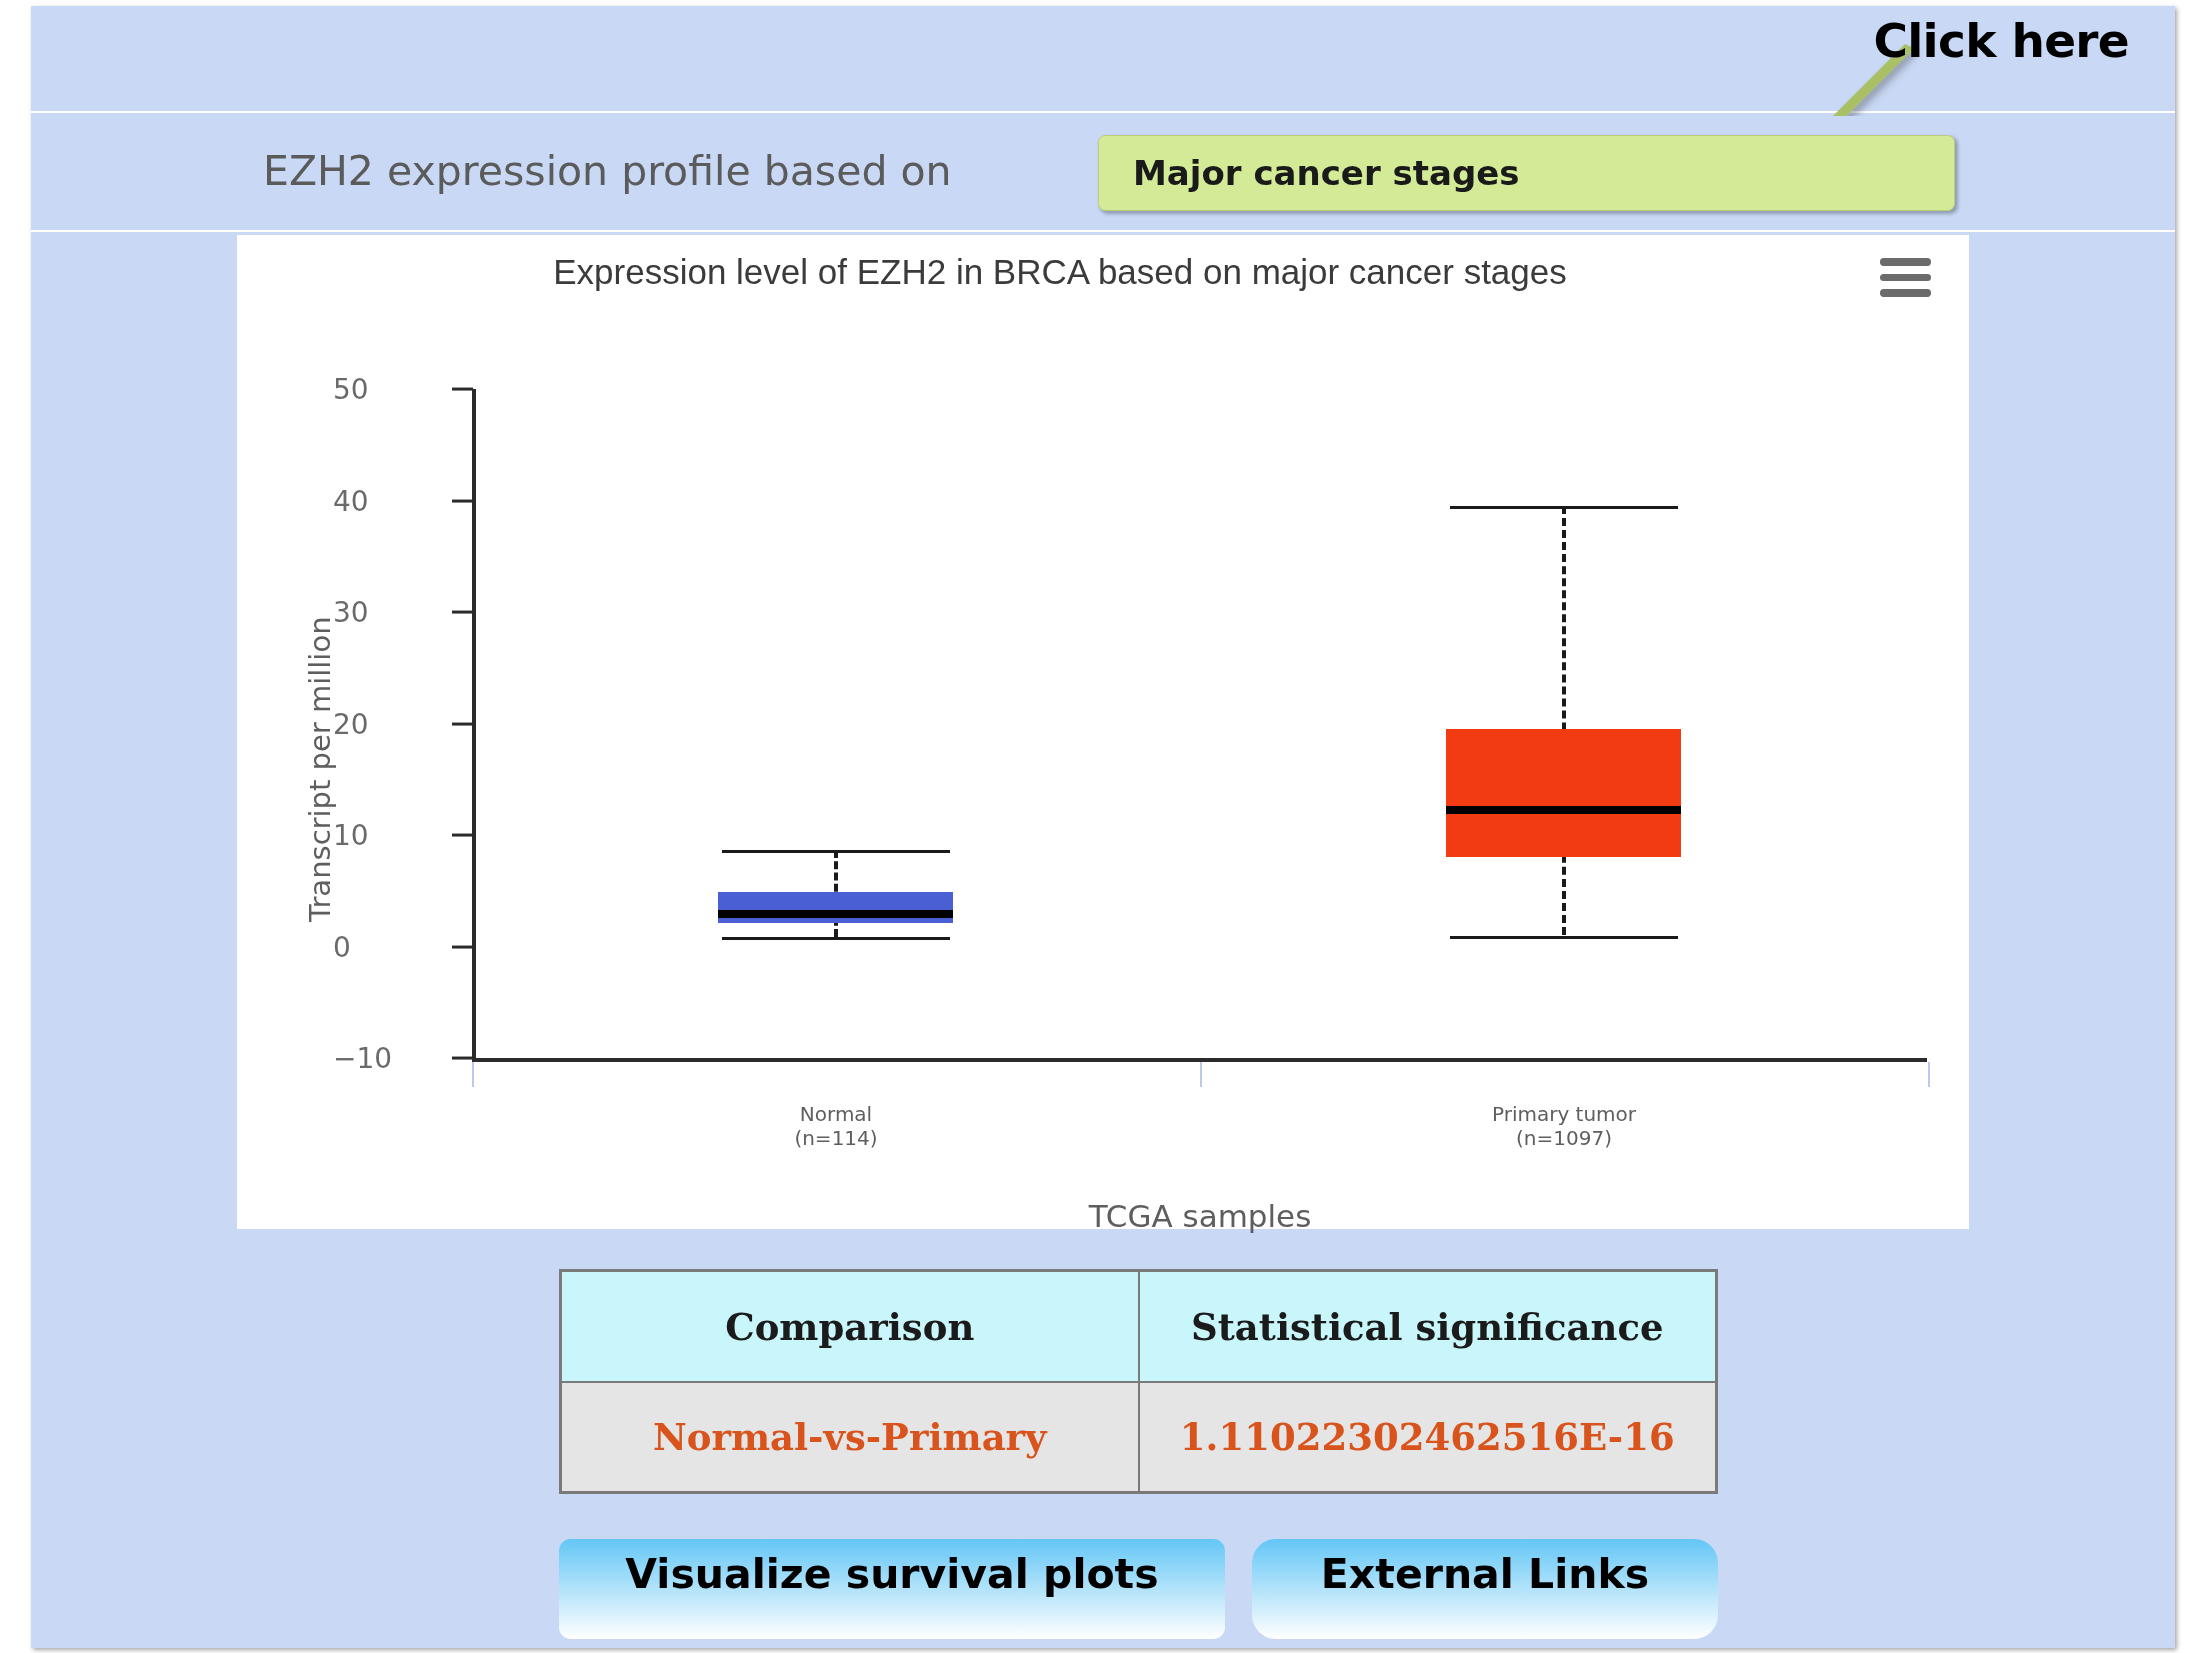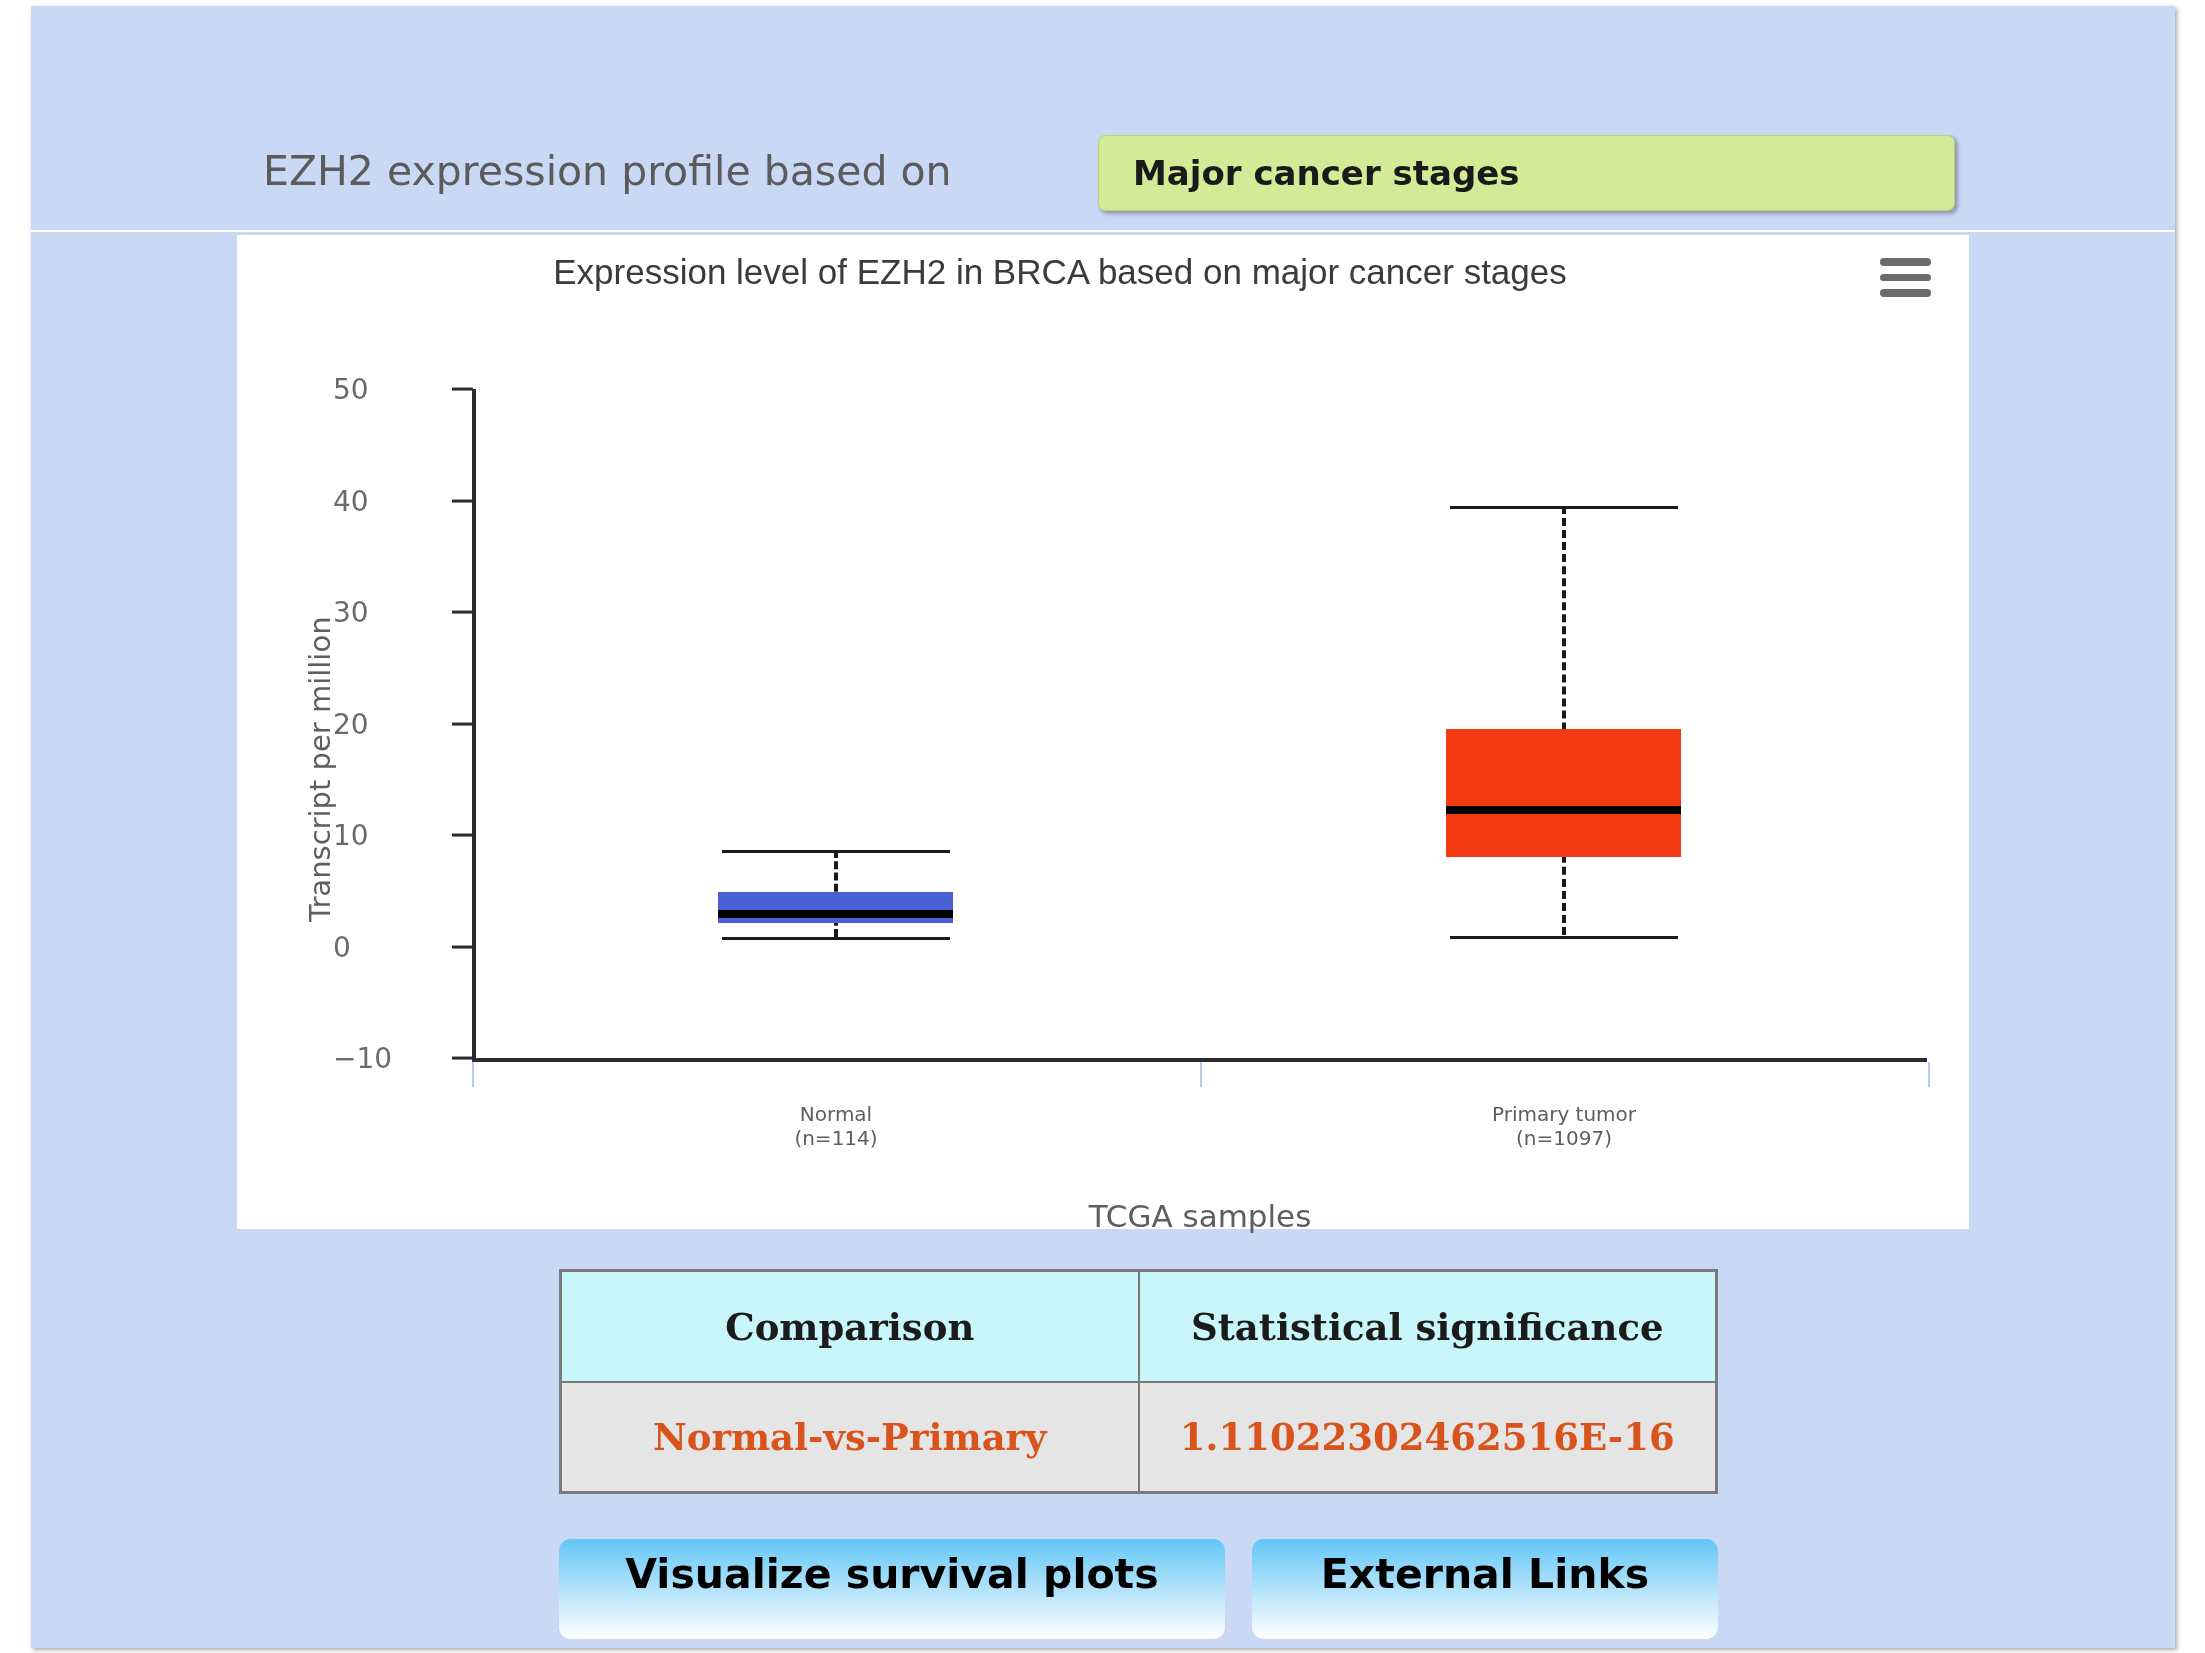--- a/index.html
+++ b/index.html
@@ -230,27 +230,38 @@
     font-family: "DejaVu Sans", sans-serif;
     cursor: pointer;
     padding: 0 31px;
     display: flex;
     align-items: center;
     justify-content: center;
     line-height: 1;
     padding-bottom: 28px;
   }
   #btn-survival { flex: 0 0 666px; }
-  #btn-external { flex: 0 0 466px; }
+  #btn-external { flex: 0 0 466px; border-radius: 24px; }
 </style>
 </head>
 <body>
 
 <div id="page">
 
+  <div id="banner-row">
+    <svg id="arrow-svg" width="191" height="147" viewBox="0 0 260 200">
+      <defs>
+        <filter id="ashadow" x="-30%" y="-30%" width="170%" height="170%">
+          <feDropShadow dx="6" dy="6" stdDeviation="5" flood-color="#555" flood-opacity="0.45"></feDropShadow>
+        </filter>
+      </defs>
+      <path d="M242 6 L108 140 L136 148 L84 192 L70 126 L96 134 L230 0 Z" fill="#a9c065" filter="url(#ashadow)"></path>
+    </svg>
+    <div id="click-here-label">Click here</div>
+  </div>
 
   <div id="selector-row">
     <span id="selector-label">EZH2 expression profile based on</span>
     <div id="stage-select">Major cancer stages</div>
   </div>
 
   <div id="chart-panel">
 
     <div id="chart-title">Expression level of EZH2 in BRCA based on major cancer stages</div>
 

